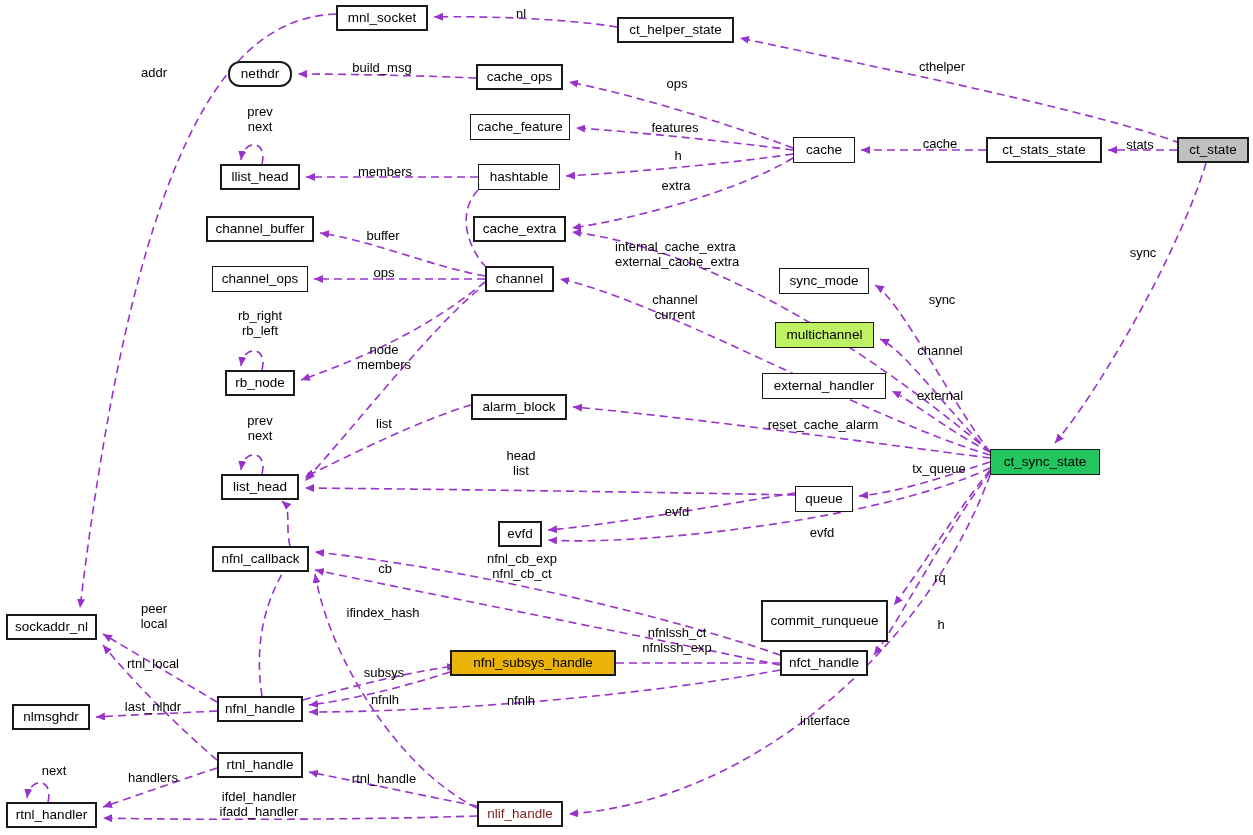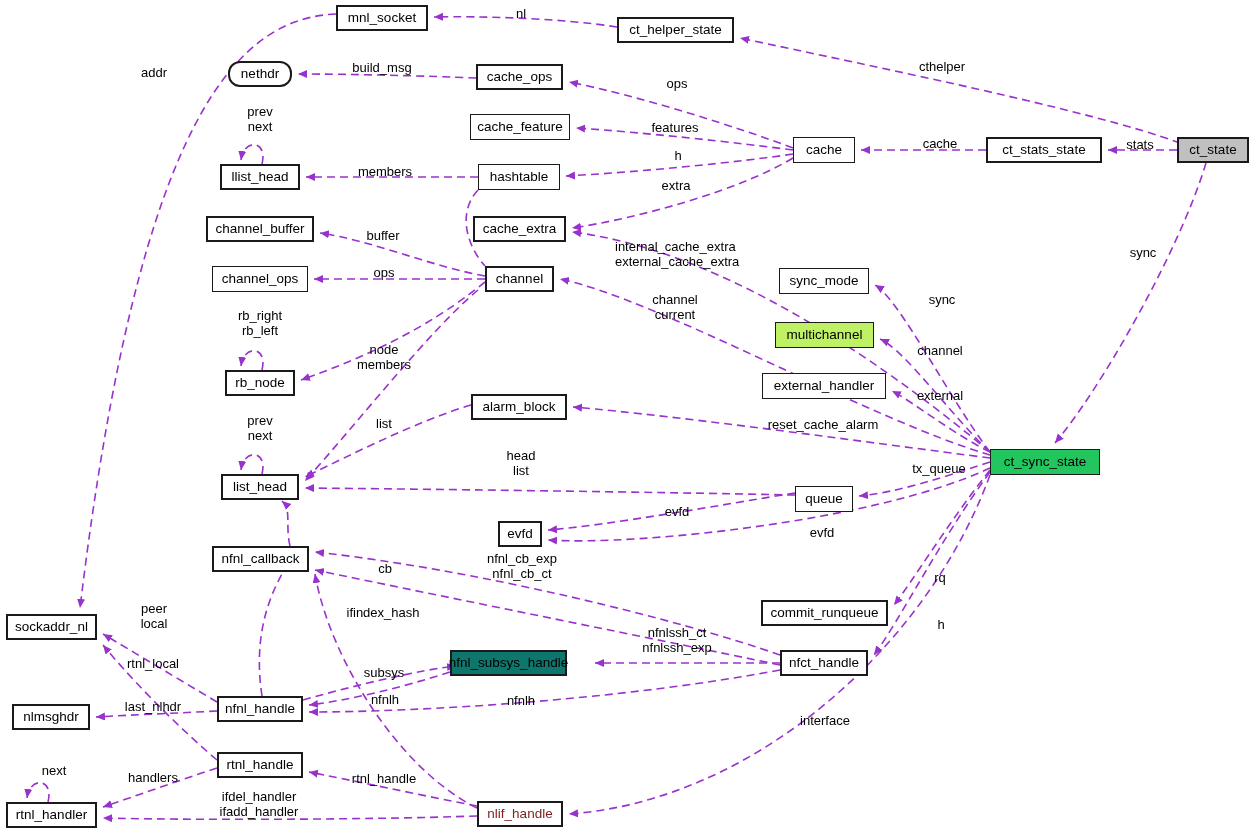--- a/index.html
+++ b/index.html
@@ -208,27 +208,27 @@
     </div>
     <div class="node" style="left: 795px; top: 486px; width: 58px; height: 26px; border-color: rgb(26, 26, 26); color: rgb(0, 0, 0); background: rgb(255, 255, 255);">
       <span>queue</span>
     </div>
     <div class="node thick" style="left: 498px; top: 521px; width: 44px; height: 26px; border-color: rgb(26, 26, 26); color: rgb(0, 0, 0); background: rgb(255, 255, 255);">
       <span>evfd</span>
     </div>
     <div class="node thick" style="left: 212px; top: 546px; width: 97px; height: 26px; border-color: rgb(26, 26, 26); color: rgb(0, 0, 0); background: rgb(255, 255, 255);">
       <span>nfnl_callback</span>
     </div>
-    <div class="node thick" style="left: 761px; top: 600px; width: 127px; height: 26px; border-color: rgb(26, 26, 26); color: rgb(0, 0, 0); background: rgb(255, 255, 255);">
+    <div class="node thick" style="left: 761px; top: 600px; width: 127px; height: 42px; border-color: rgb(26, 26, 26); color: rgb(0, 0, 0); background: rgb(255, 255, 255);">
       <span>commit_runqueue</span>
     </div>
     <div class="node thick" style="left: 6px; top: 614px; width: 91px; height: 26px; border-color: rgb(26, 26, 26); color: rgb(0, 0, 0); background: rgb(255, 255, 255);">
       <span>sockaddr_nl</span>
     </div>
-    <div class="node thick" style="left: 450px; top: 650px; width: 117px; height: 26px; border-color: rgb(26, 26, 26); color: rgb(0, 0, 0); background: #0f766e;">
+    <div class="node thick" style="left: 450px; top: 650px; width: 166px; height: 26px; border-color: rgb(26, 26, 26); color: rgb(0, 0, 0); background: #eab308;">
       <span>nfnl_subsys_handle</span>
     </div>
     <div class="node thick" style="left: 780px; top: 650px; width: 88px; height: 26px; border-color: rgb(26, 26, 26); color: rgb(0, 0, 0); background: rgb(255, 255, 255);">
       <span>nfct_handle</span>
     </div>
     <div class="node thick" style="left: 217px; top: 696px; width: 86px; height: 26px; border-color: rgb(26, 26, 26); color: rgb(0, 0, 0); background: rgb(255, 255, 255);">
       <span>nfnl_handle</span>
     </div>
     <div class="node thick" style="left: 12px; top: 704px; width: 78px; height: 26px; border-color: rgb(26, 26, 26); color: rgb(0, 0, 0); background: rgb(255, 255, 255);">
       <span>nlmsghdr</span>

